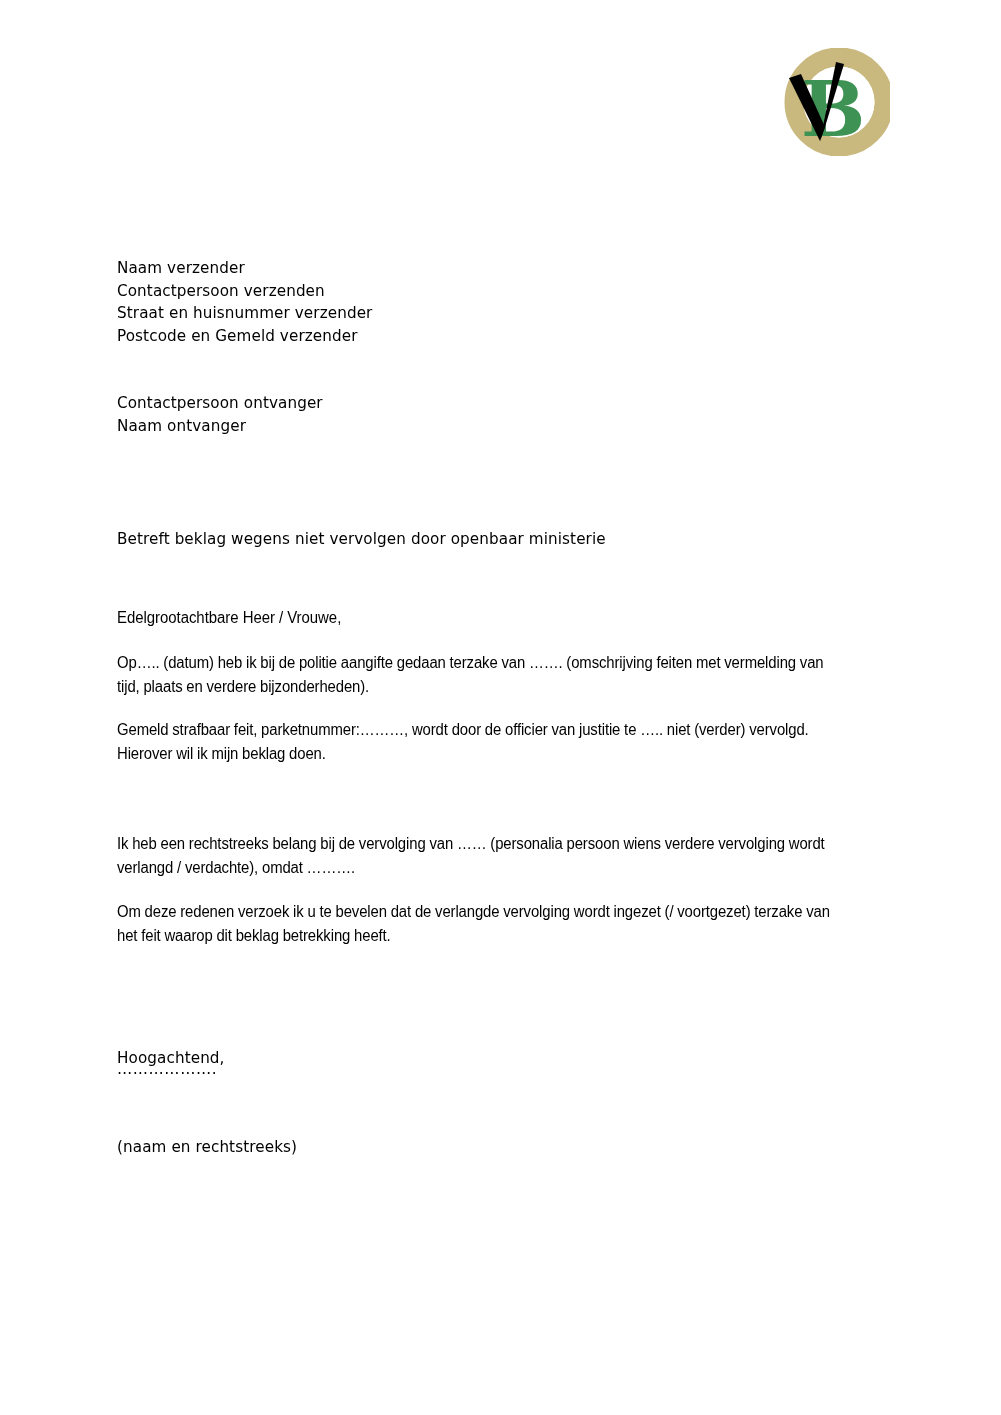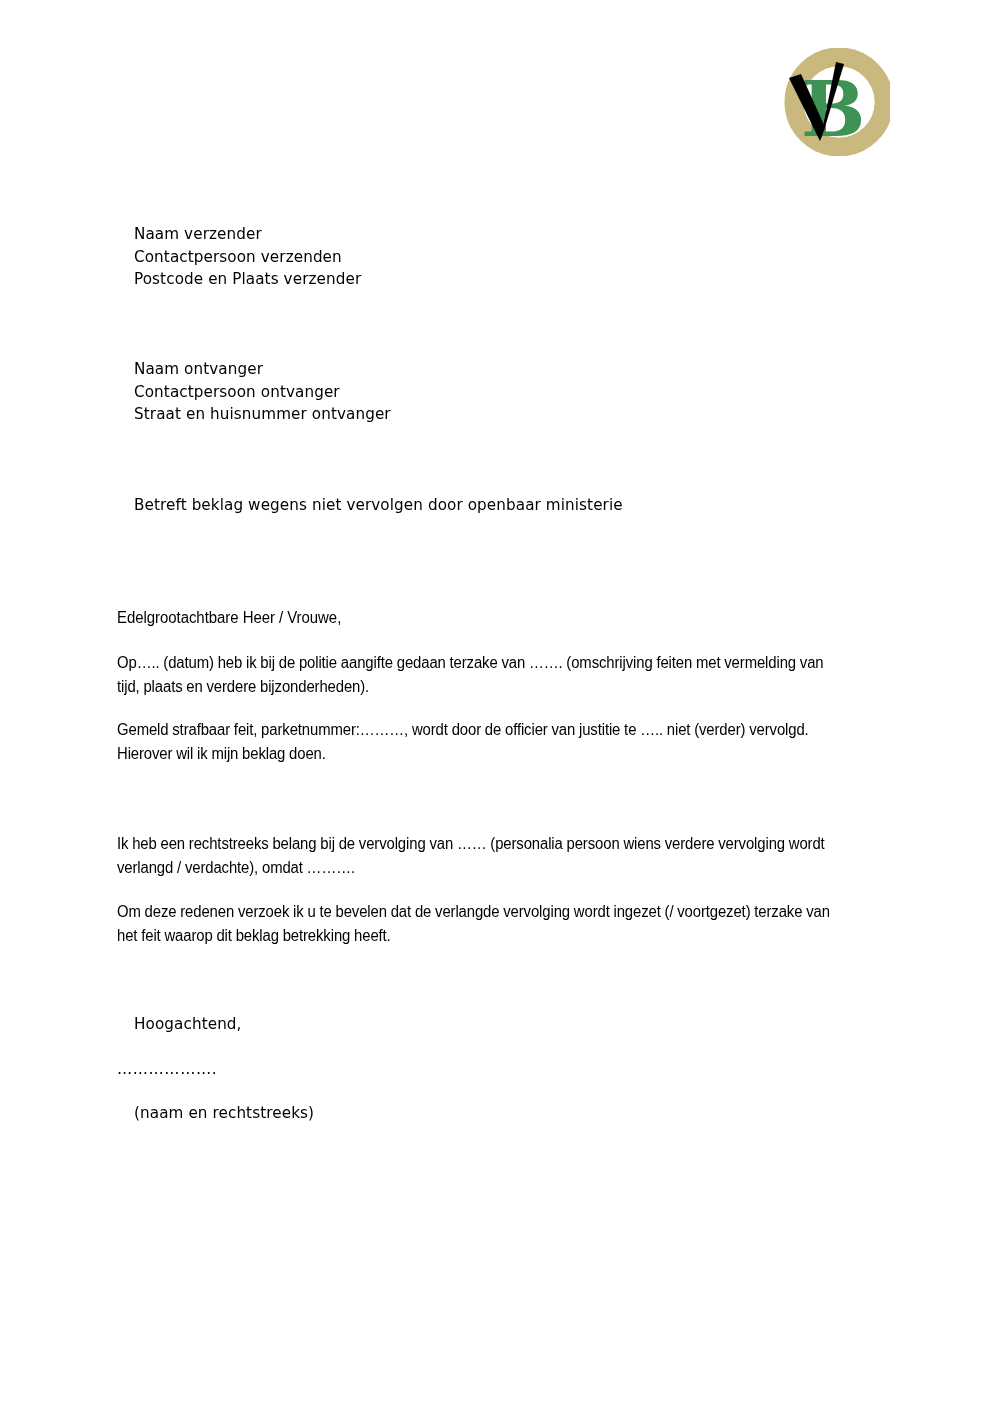--- a/index.html
+++ b/index.html
@@ -29,21 +29,22 @@
   
   #page {
     position: absolute;
     left: 0;
     top: 0;
     width: 1001px;
   }
 
   .block {
     position: absolute;
-    left: 134px;
+    left: 117px;
+    margin-top: 34px;
   }
 
   .addr-line,
   .meta-line,
   .close-line {
     font-family: "DejaVu Sans", sans-serif;
     font-size: 15.2px;
     line-height: 22.6px;
     letter-spacing: 0.1px;
     white-space: pre;
@@ -117,27 +118,27 @@
     <path d="M5 30 L17 26 L41 79 L36 93 Z" fill="#000000"></path>
     <path d="M36 93 L41 79 L60 16 L52 14 Z" fill="#000000"></path>
   </svg>
 </div>
 
 <div id="page">
 
   <div class="block" id="sender-block">
     <div class="addr-line">Naam verzender</div>
     <div class="addr-line">Contactpersoon verzenden</div>
-    <div class="addr-line">Postcode en Plaats verzender</div>
+    <div class="addr-line">Straat en huisnummer verzender</div>
+    <div class="addr-line">Postcode en Gemeld verzender</div>
   </div>
 
   <div class="block" id="recipient-block">
+    <div class="addr-line">Contactpersoon ontvanger</div>
     <div class="addr-line">Naam ontvanger</div>
-    <div class="addr-line">Contactpersoon ontvanger</div>
-    <div class="addr-line">Straat en huisnummer ontvanger</div>
   </div>
 
   <div class="block" id="meta-block">
     <div class="meta-line">Betreft beklag wegens niet vervolgen door openbaar ministerie</div>
   </div>
 
   <div class="salutation" id="salutation">Edelgrootachtbare Heer / Vrouwe,</div>
 
   <div class="para" id="para-1">Op….. (datum) heb ik bij de politie aangifte gedaan terzake van ……. (omschrijving feiten met vermelding van tijd, plaats en verdere bijzonderheden).</div>
   <div class="para" id="para-2">Gemeld strafbaar feit, parketnummer:………, wordt door de officier van justitie te ….. niet (verder) vervolgd. Hierover wil ik mijn beklag doen.</div>

